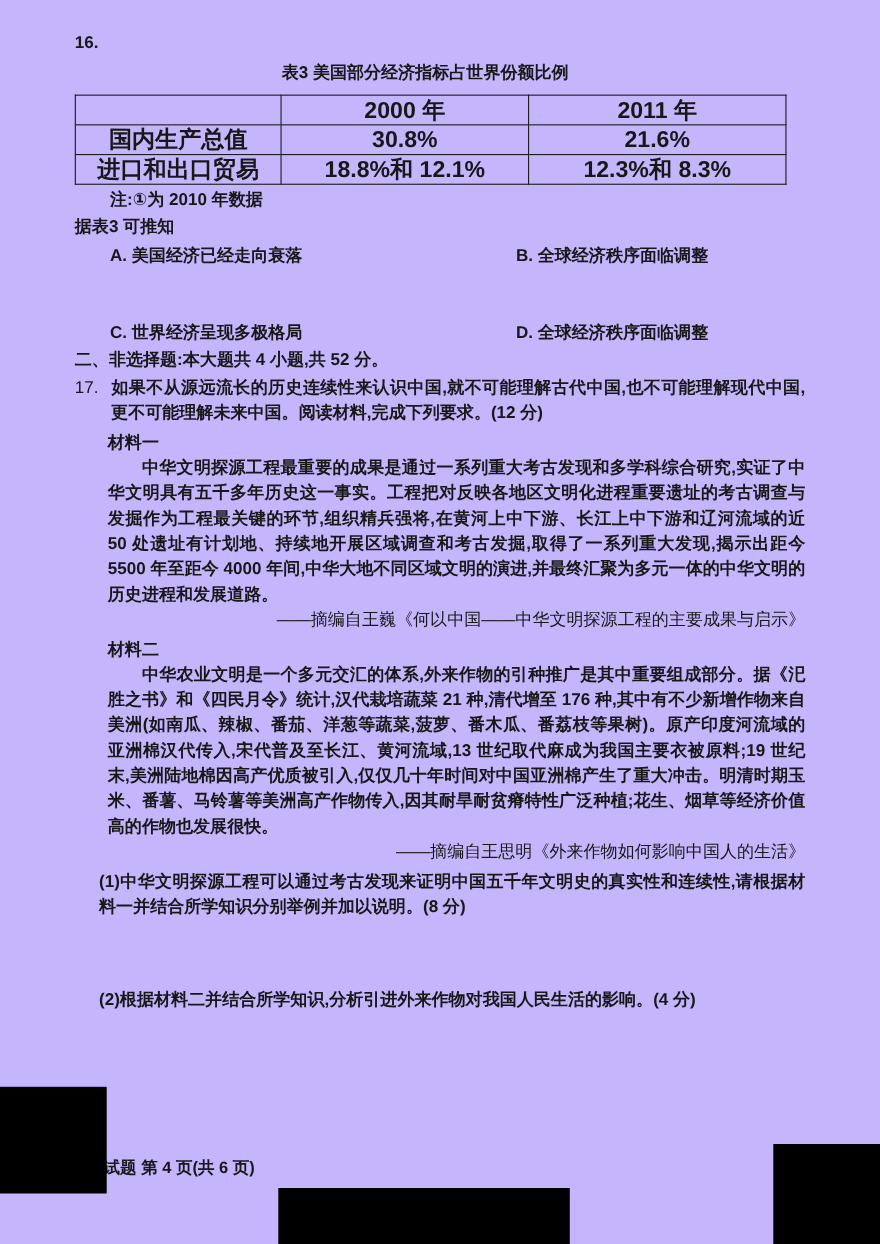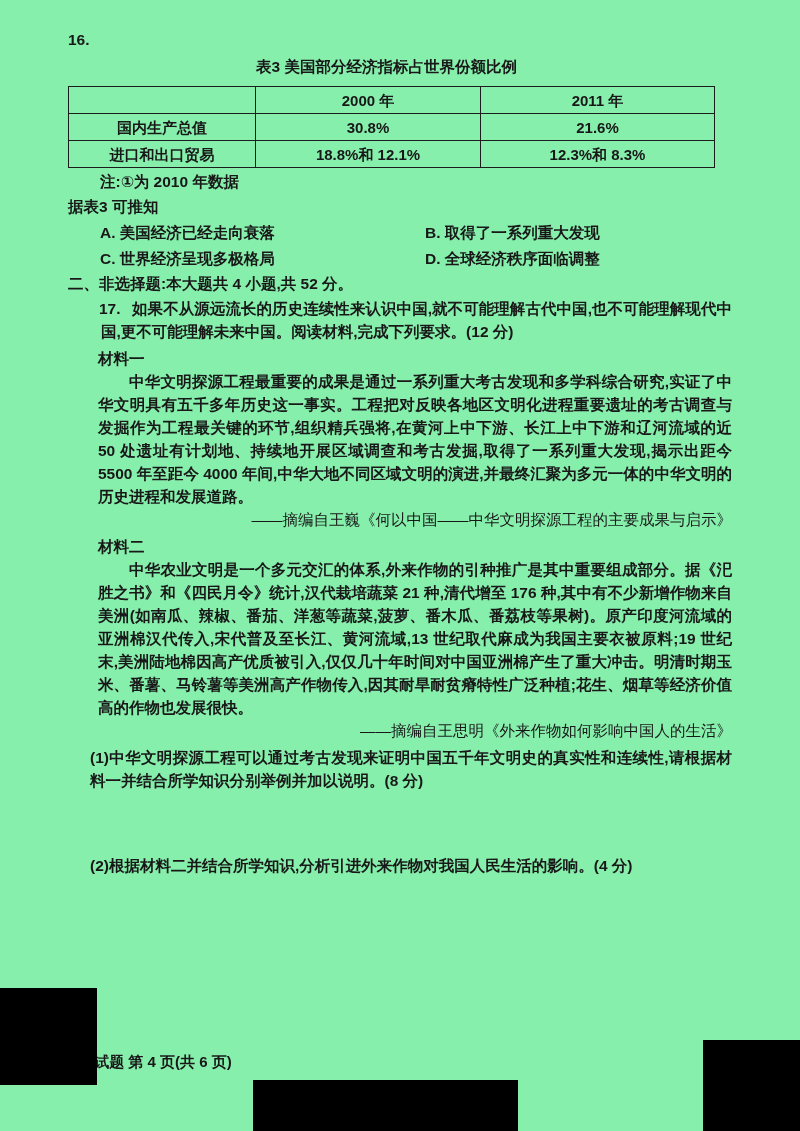--- a/index.html
+++ b/index.html
@@ -1,47 +1,47 @@
 <!DOCTYPE html>
 <html><head>
 <meta charset="utf-8">
 <style>
   * { margin:0; padding:0; box-sizing:border-box; }
   html,body { background:#e9e9e9; }
   .page {
     position:relative; width:800px; height:1131px; margin:0 auto;
-    background:#86efac; color:#181818; overflow:hidden;
+    background:#c4b5fd; color:#181818; overflow:hidden;
     font-family:"Liberation Sans","DejaVu Sans",sans-serif;
     font-weight:600; font-size:15.5px; line-height:23px;
   }
   .content { position:absolute; left:68px; right:68px; top:28px; }
 
   .qnum { font-weight:700; }
   .table-title { margin-top:4px; text-align:center; font-weight:700; width:637px; }
 
   table.t3 { margin-top:8px; width:637px; border-collapse:collapse; table-layout:fixed; }
   table.t3 td, table.t3 th {
     border:1.5px solid #1c1c1c; height:27px; text-align:center;
-    vertical-align:middle; font-weight:600; font-size:15px; padding:0 4px;
+    vertical-align:middle; font-weight:600; font-size:21px; padding:0 4px;
   }
   table.t3 th { font-weight:700; }
   .c1 { width:187px;margin-left:16px; } .c2 { width:225px; } .c3 { width:234px; }
 
   .note { margin-top:2px; margin-left:32px; font-weight:700; }
   .stem { margin-top:2px; font-weight:700; }
 
   .options {
     margin-top:2px; padding-left:32px; display:grid;
-    grid-template-columns:325px auto; line-height:26px; font-weight:600;
+    grid-template-columns:325px auto; line-height:26px; font-weight:600;gap:44px;
   }
 
   .section-header { font-weight:700; }
 
   .hang { margin-top:2px; padding-left:33px; text-indent:-33px; text-align:justify; }
-  .hang .num { display:inline-block; width:33px; text-indent:0; font-weight:700;margin-left:31px; }
+  .hang .num { display:inline-block; width:33px; text-indent:0; font-weight:400; }
 
   .material-label { margin-top:4px; margin-left:30px; font-weight:700; }
   .material-text { margin-left:30px; text-indent:2em; text-align:justify; }
   .source { text-align:right; font-weight:400; }
 
   .subq { margin-top:4px; margin-left:22px; text-align:justify; }
   .subq.last { margin-top:62px; }
 
   .footer {
     position:absolute; left:0; right:0; top:1050px;
@@ -81,21 +81,21 @@
           <td class="c3">12.3%和 8.3%</td>
         </tr>
       </tbody>
         </table>
 
       <div class="note">注:①为 2010 年数据</div>
       <div class="stem">据表3 可推知</div>
 
       <div class="options">
         <div>A. 美国经济已经走向衰落</div>
-        <div>B. 取得了一系列重大发现</div>
+        <div>B. 全球经济秩序面临调整</div>
         <div>C. 世界经济呈现多极格局</div>
         <div>D. 全球经济秩序面临调整</div>
       </div>
     </div>
 
     <div class="section-header">二、非选择题:本大题共 4 小题,共 52 分。</div>
 
     <div>
       <div class="hang">
         <span class="num">17.</span><span>如果不从源远流长的历史连续性来认识中国,就不可能理解古代中国,也不可能理解现代中国,更不可能理解未来中国。阅读材料,完成下列要求。(12 分)</span>

